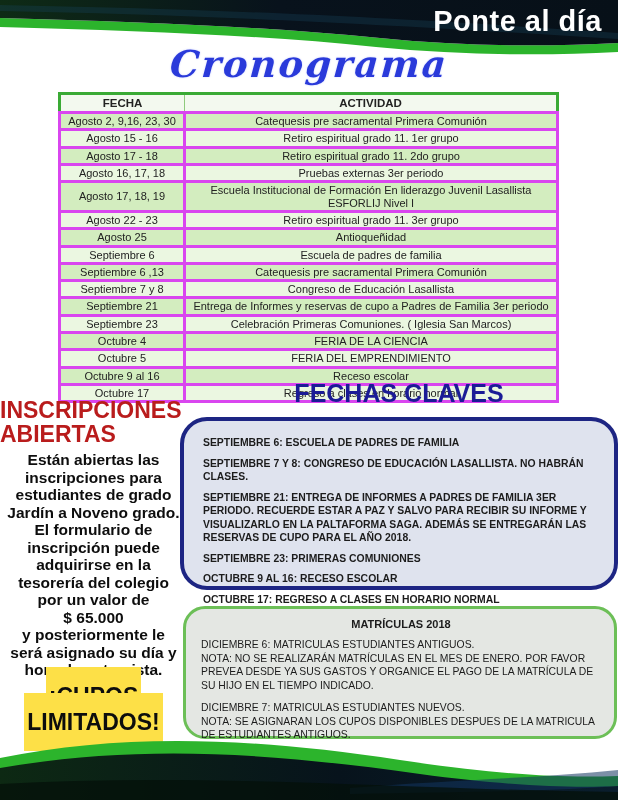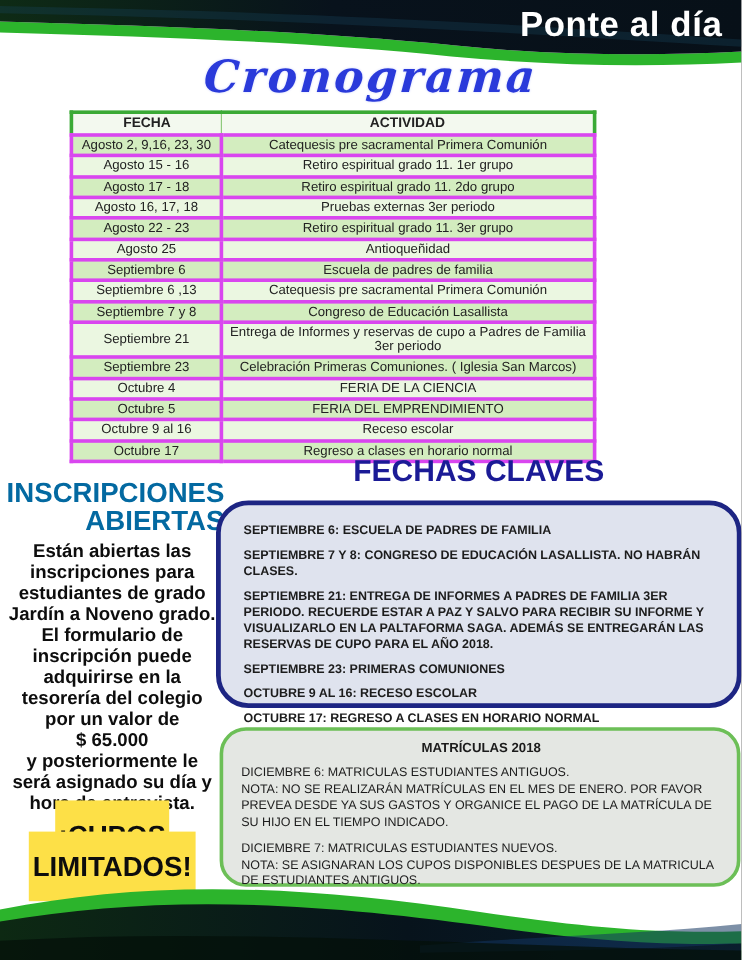--- a/index.html
+++ b/index.html
@@ -18,39 +18,39 @@
   
   .cronograma{
     position:absolute;top:42px;left:0;width:100%;text-align:center;z-index:2;
     font-family:"DejaVu Serif",serif;font-style:italic;font-weight:bold;
     font-size:37px;color:#2a3ada;letter-spacing:2px;
     text-shadow:0 0 1px #ffffff,0 0 2px #c5ccff;
     transform:skewX(-4deg);
   }
   
   .sched{
-    position:absolute;left:58px;top:92px;width:439px;
+    position:absolute;left:58px;top:92px;width:501px;
     border-collapse:collapse;border:3px solid #3aaa35;
     font-size:11px;color:#222;
   }
   .sched th{
     border:1px solid #8fca7d;background:#f3f9ef;
     font-size:11.5px;font-weight:bold;padding:2px;
   }
   .sched td{
     border:3px solid #d946ef;text-align:center;
     padding:1px 3px;line-height:1.12;white-space:pre-line;
   }
   .sched td:first-child{width:116px;}
   .sched tbody tr:nth-child(odd) td{background:#d3edbf;}
   .sched tbody tr:nth-child(even) td{background:#ebf7e1;}
   
   .insc-title{
-    position:absolute;left:0;top:399px;width:187px;text-align:right;
-    color:#0369a1;font-weight:bold;font-size:23px;line-height:1.03;
+    position:absolute;left:0;top:399px;width:187px;text-align:left;
+    color:#b91c1c;font-weight:bold;font-size:23px;line-height:1.03;
   }
   .insc-body{
     position:absolute;left:4px;top:451px;width:179px;text-align:center;
     color:#0d0d0d;font-weight:bold;font-size:15.5px;line-height:1.13;
     white-space:pre-line;
   }
   .cupos{
     position:absolute;left:0;top:684px;width:187px;text-align:center;
     font-weight:bold;font-size:23px;line-height:1.12;color:#0d0d0d;
   }
@@ -122,20 +122,25 @@
         </tr>
         <tr>
           <td>Agosto 17 - 18</td>
           <td>Retiro espiritual grado 11. 2do grupo</td>
         </tr>
         <tr>
           <td>Agosto 16, 17, 18</td>
           <td>Pruebas externas 3er periodo</td>
         </tr>
         <tr>
+          <td>Agosto 17, 18, 19</td>
+          <td>Escuela Institucional de Formación En liderazgo Juvenil Lasallista
+ESFORLIJ Nivel I</td>
+        </tr>
+        <tr>
           <td>Agosto 22 - 23</td>
           <td>Retiro espiritual grado 11. 3er grupo</td>
         </tr>
         <tr>
           <td>Agosto 25</td>
           <td>Antioqueñidad</td>
         </tr>
         <tr>
           <td>Septiembre 6</td>
           <td>Escuela de padres de familia</td>

